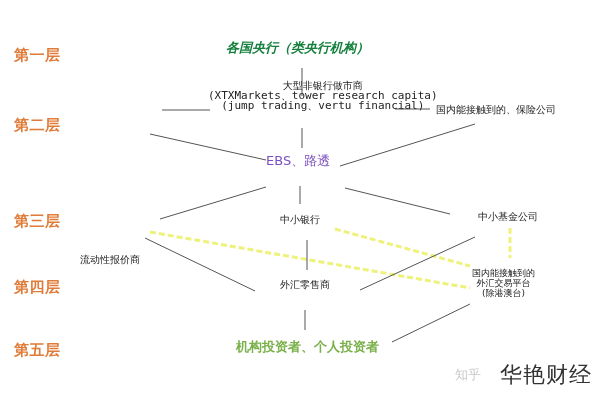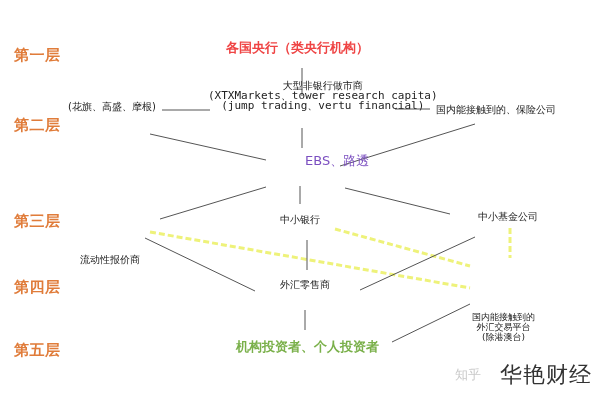--- a/index.html
+++ b/index.html
@@ -1,21 +1,21 @@
 <!DOCTYPE html>
 <html><head>
   <meta charset="utf-8">
   <style>
     html, body { margin: 0; padding: 0; }
     body { width: 600px; height: 400px; background: #ffffff; position: relative; overflow: hidden;
            font-family: "DejaVu Sans", sans-serif; color: #222; }
     .layer { position: absolute; left: 14px; font-size: 15px; font-weight: bold; color: #e07c3a; letter-spacing: 0.5px; }
     .node { position: absolute; text-align: center; font-size: 10px; line-height: 11px; color: #222; white-space: nowrap; }
     .node.small { font-size: 9px; line-height: 10px; }
-    .title { font-size: 13px; font-weight: bold; color: #ef4444; }
+    .title { font-size: 13px; font-weight: bold; color: #15803d; font-style: italic; }
     .purple { color: #7b4fc0; font-size: 13px; line-height: 15px; }
     .green { color: #7ab04a; font-size: 13px; font-weight: bold; }
     .mono { font-family: "DejaVu Sans Mono", monospace; font-size: 11px; line-height: 10px; }
     svg.lines { position: absolute; left: 0; top: 0; }
     .watermark { position: absolute; left: 455px; top: 366px; font-size: 13px; color: #c9c9c9; }
     .brand { position: absolute; left: 500px; top: 360px; font-size: 22px; color: #333; font-weight: normal; letter-spacing: 1px; }
   </style>
 </head>
 <body>
 
@@ -47,42 +47,41 @@
 
 <div class="layer" style="top:46px;">第一层</div>
 <div class="layer" style="top:116px;">第二层</div>
 <div class="layer" style="top:212px;">第三层</div>
 <div class="layer" style="top:278px;">第四层</div>
 <div class="layer" style="top:341px;">第五层</div>
 
 <div class="node title" style="left:226px; top:42px;">各国央行（类央行机构）</div>
 
 <div class="node" style="left:68px; top:101px;">
-  <div>(花旗、高盛、摩根)</div>
 </div>
 
 <div class="node" style="left:208px; top:80px;">
   <div>大型非银行做市商</div>
   <div class="mono">(XTXMarkets、tower research capita)</div>
   <div class="mono">(jump trading、vertu financial)</div>
 </div>
 
 <div class="node" style="left:436px; top:104px;">国内能接触到的、保险公司</div>
 
-<div class="node purple" style="left:266px; top:153px;margin-left:39px;">
+<div class="node purple" style="left:266px; top:153px;">
   <div>EBS、路透</div>
 </div>
 
 <div class="node" style="left:80px; top:230px;margin-top:24px;">流动性报价商</div>
 <div class="node" style="left:280px; top:214px;">中小银行</div>
 <div class="node" style="left:478px; top:211px;">中小基金公司</div>
 
 <div class="node" style="left:280px; top:279px;">外汇零售商</div>
 
-<div class="node small" style="left:472px; top:268px;margin-top:44px;">
+<div class="node small" style="left:472px; top:268px;">
   <div>国内能接触到的</div>
   <div>外汇交易平台</div>
   <div>(除港澳台)</div>
 </div>
 
 <div class="node green" style="left:236px; top:341px;">机构投资者、个人投资者</div>
 
 <div class="watermark">知乎</div>
 <div class="brand">华艳财经</div>
 

